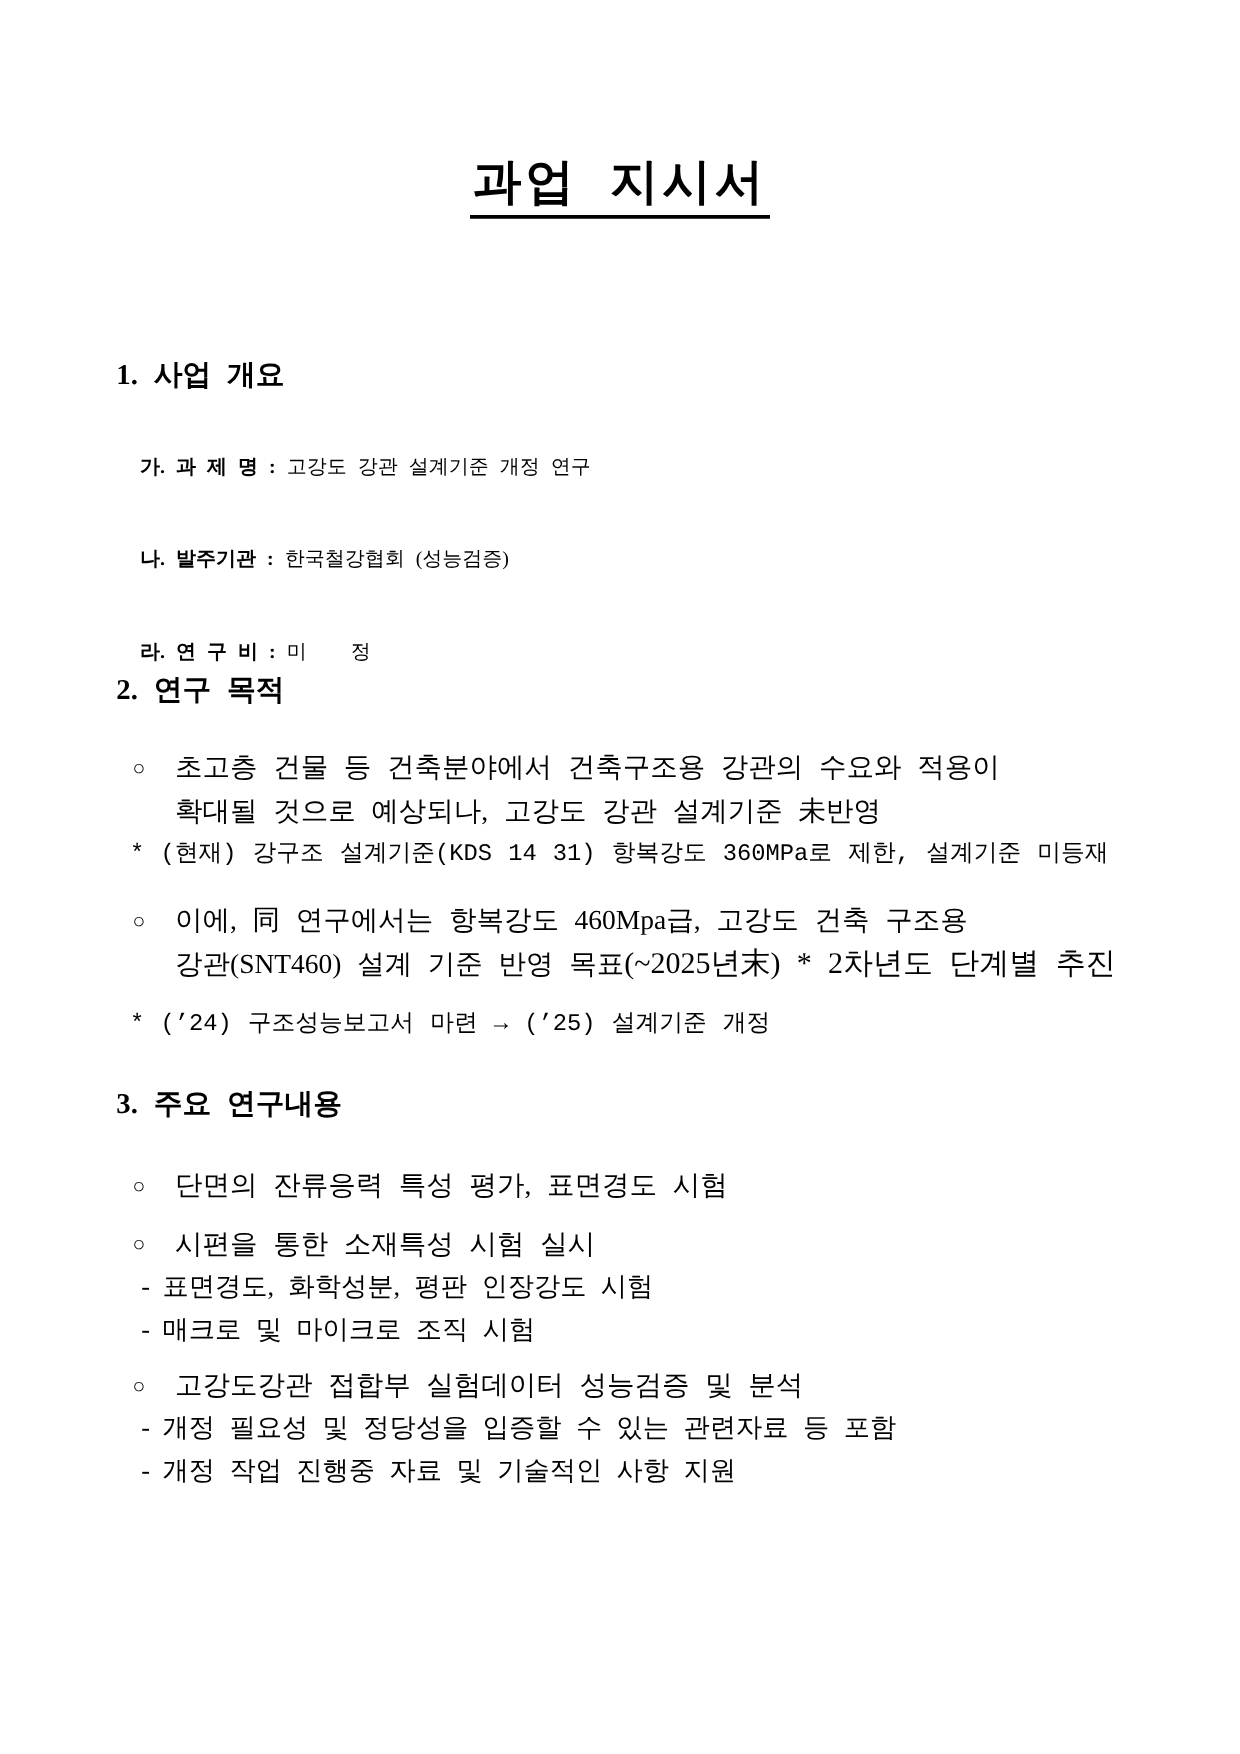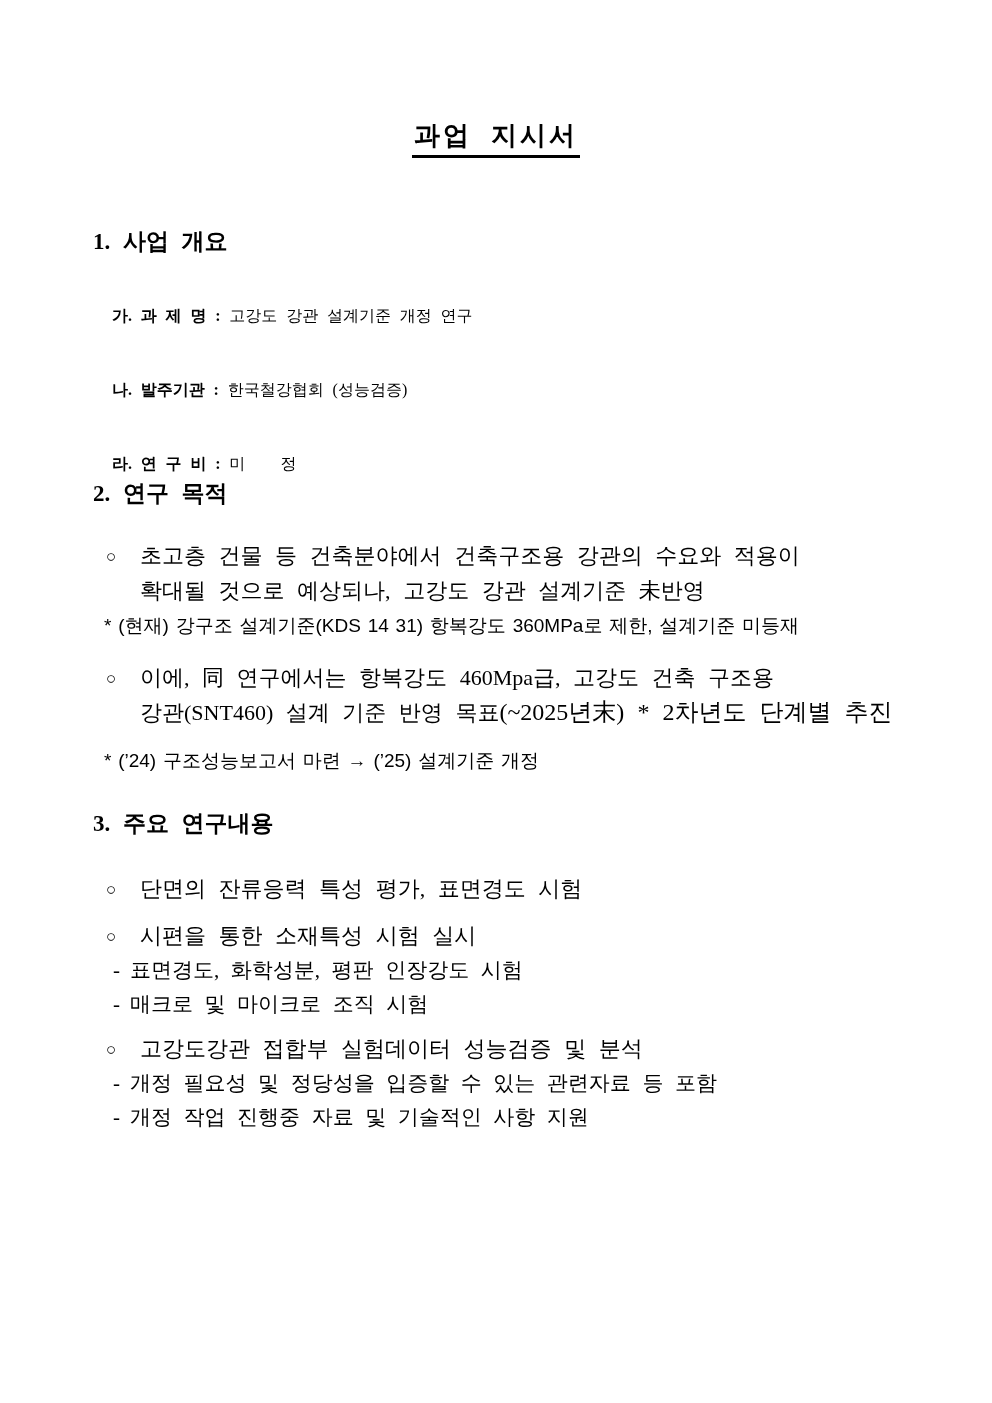--- a/index.html
+++ b/index.html
@@ -11,37 +11,37 @@
     font-family: "Liberation Serif", "DejaVu Serif", serif;
   }
   .page {
     position: relative;
     width: 992px; height: 1403px;
     background: #fff;
   }
   .title {
     margin: 118px 0 0 0;
     text-align: center;
-    font-size: 26px;
+    font-size: 39px;
     font-weight: bold;
     letter-spacing: 3px;
     white-space: pre;
   }
   .title .title-text {
     border-bottom: 3px solid #000;
     padding: 0 2px 5px 2px;
   }
   h2.sec-heading {
     margin: 0 0 0 93px;
     font-size: 23px;
     font-weight: bold;
     line-height: 30px;
     word-spacing: 0.30em;
   }
-  #sec1-heading { margin-top: 74px; }
+  #sec1-heading { margin-top: 113px; }
   #sec2-heading { }
   #sec3-heading { margin-top: 36px; }
 
   .kv {
     margin-left: 112px;
     margin-top: 44px;
     font-size: 16px;
     line-height: 30px;
     word-spacing: 0.30em;
   }
@@ -64,21 +64,21 @@
     word-spacing: 0;
   }
   .bullet .bl { white-space: pre-wrap; }
   .bullet .bl span { white-space: pre-wrap; }
   .b  { font-weight: normal; }
   .sm { font-size: 24px; }
 
   .note {
     padding-left: 104px;
     padding-right: 40px;
-    font-family: Liberation Sans, sans-serif;
+    font-family: Liberation Mono, monospace;
     font-size: 19px;
     line-height: 25px;
     word-spacing: 0.08em;
     white-space: pre-wrap;
   }
   #note1 { margin-top: 5px; }
   #note2 { margin-top: 18px; }
 
   #bullet1 { margin-top: 29px; }
   #bullet2 { margin-top: 22px; }

